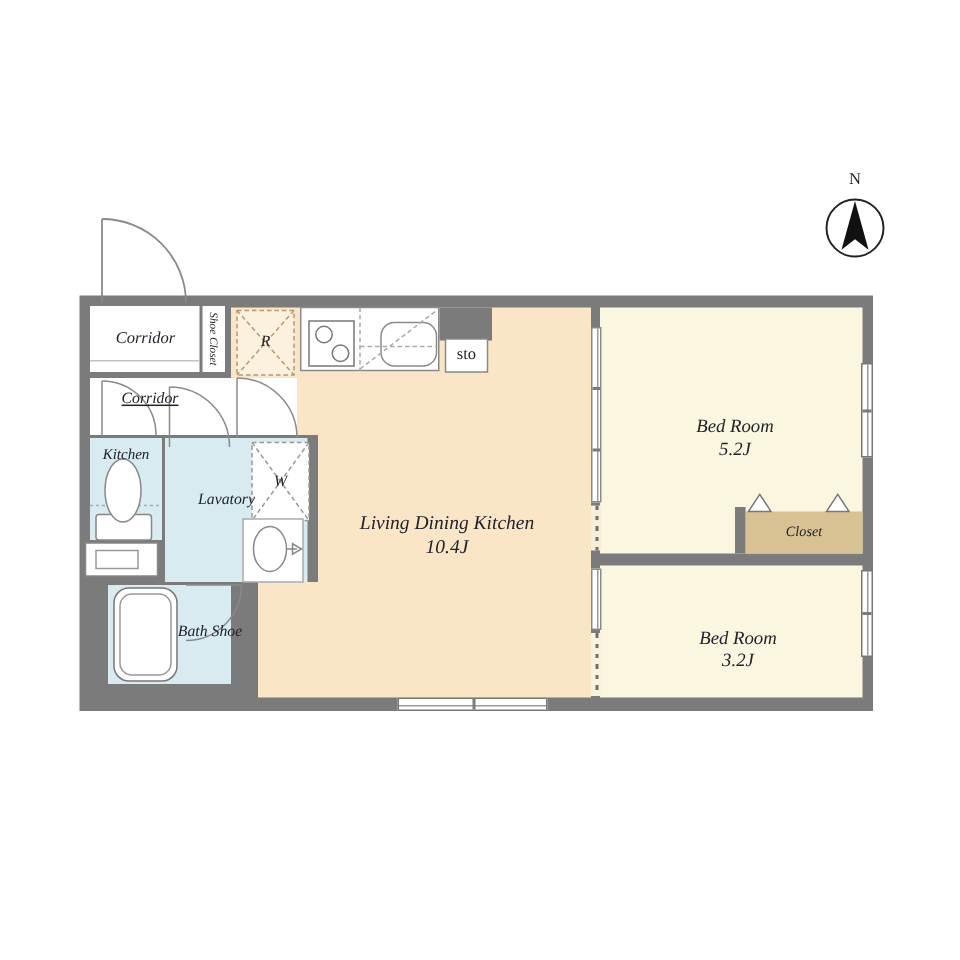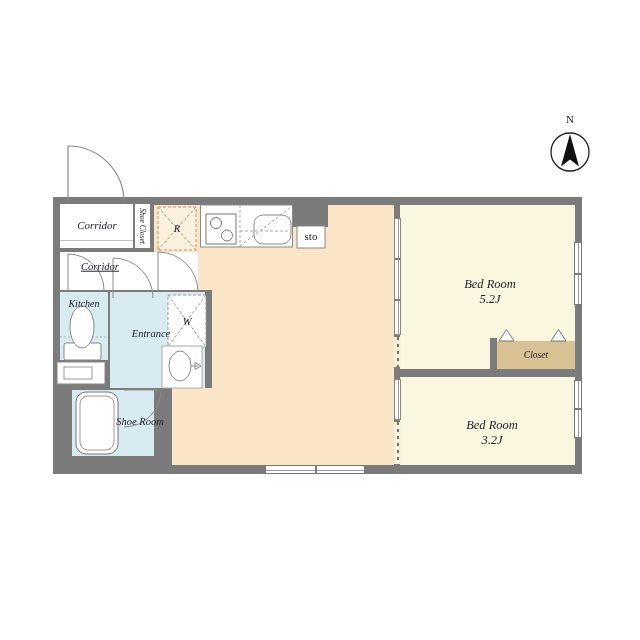--- a/index.html
+++ b/index.html
@@ -194,22 +194,26 @@
     <g>
       <circle cx="570" cy="152" r="19" fill="#ffffff" stroke="#222" stroke-width="1.3"></circle>
       <polygon points="570,134 561,166.5 570,159.5 579,166.5" fill="#111"></polygon>
     </g>
   </svg>
 
   <div class="abs lbl l-entrance">Corridor</div>
   <div class="abs lbl l-shoe">Shoe Closet</div>
   <div class="abs lbl l-corridor">Corridor</div>
   <div class="abs lbl l-toilet">Kitchen</div>
-  <div class="abs lbl l-lavatory">Entrance</div>
-  <div class="abs lbl l-bath">Shoe Room</div>
+  <div class="abs lbl l-lavatory">Lavatory</div>
+  <div class="abs lbl l-bath">Bath Shoe</div>
+  <div class="abs lbl l-ldk">
+    <div>Living Dining Kitchen</div>
+    <div>10.4J</div>
+  </div>
   <div class="abs lbl l-bed1">
     <div>Bed Room</div>
     <div>5.2J</div>
   </div>
   <div class="abs lbl l-bed2">
     <div>Bed Room</div>
     <div>3.2J</div>
   </div>
   <div class="abs lbl l-closet">Closet</div>
   <div class="abs lbl upright l-sto">sto</div>

